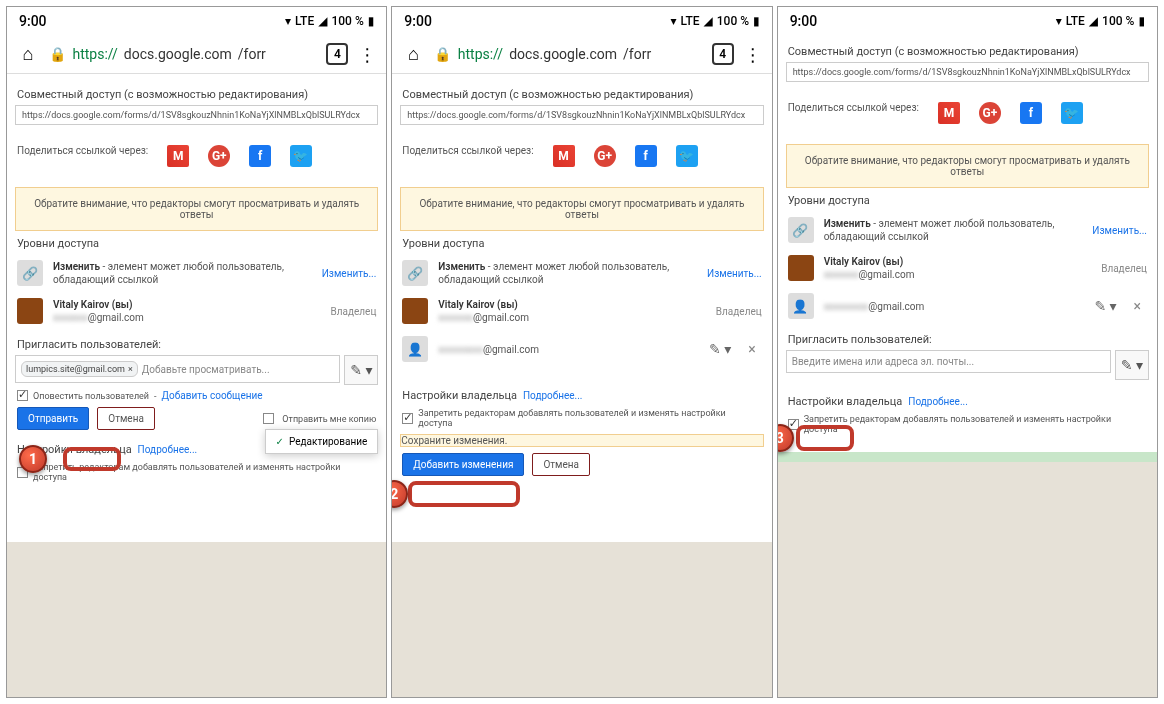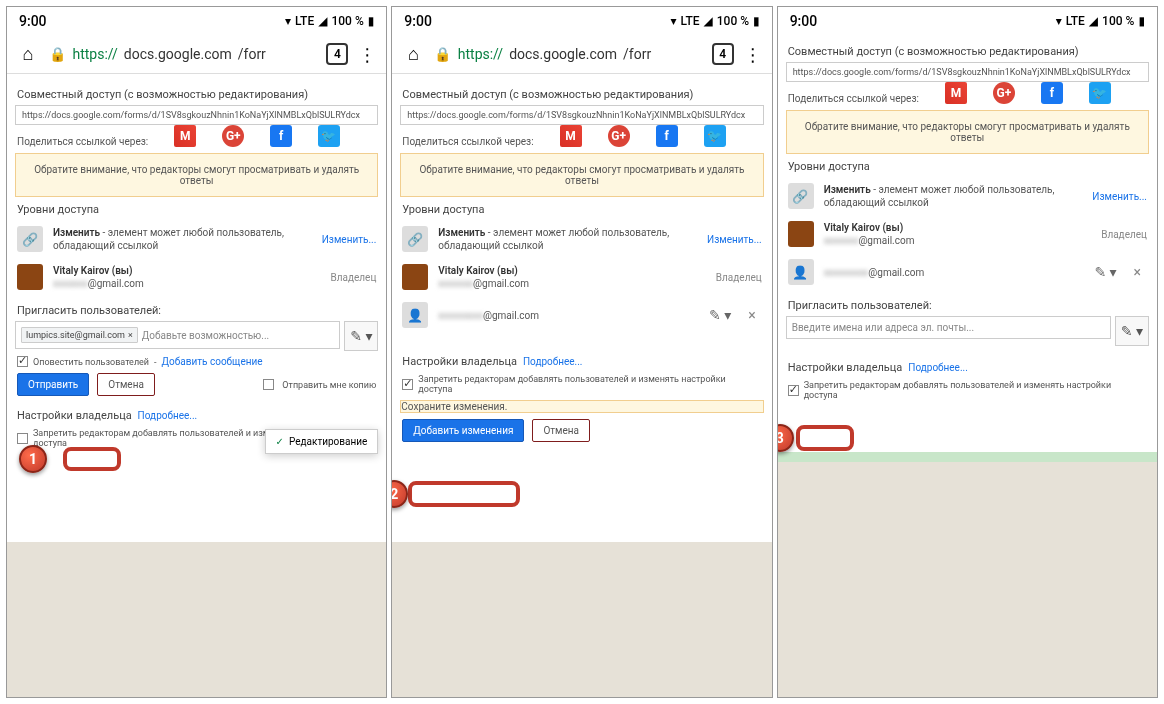--- a/index.html
+++ b/index.html
@@ -10,40 +10,40 @@
 .browser-bar{display:flex;align-items:center;gap:10px;padding:8px 10px;border-bottom:1px solid #ddd}
 .home-ic{width:22px;height:22px;display:flex;align-items:center;justify-content:center;font-size:18px}
 .url-bar{flex:1;display:flex;align-items:center;gap:6px;font-size:14px;color:#333}
 .lock{color:#0a8043;font-size:14px}
 .url-https{color:#0a8043}
 .tab-count{border:2px solid #333;border-radius:4px;width:22px;height:22px;display:flex;align-items:center;justify-content:center;font-size:12px;font-weight:600}
 .more-v{font-size:18px}
 .content{flex:1;background:#fff;overflow:hidden;padding:8px}
 .section-title{font-size:11px;color:#444;margin:6px 2px 4px}
 .url-box{border:1px solid #ccc;padding:4px 6px;font-size:9px;color:#555;white-space:nowrap;overflow:hidden}
-.share-row{display:flex;align-items:flex-end;gap:26px;margin:0 2px;font-size:10px;color:#555}
+.share-row{display:flex;align-items:flex-start;gap:19px;margin:20px 2px;font-size:10px;color:#555}
 .share-ic{width:22px;height:22px;border-radius:3px;display:flex;align-items:center;justify-content:center;color:#fff;font-weight:bold;font-size:12px}
 .gm{background:linear-gradient(45deg,#d93025,#ea4335);border-radius:2px}
 .gp{background:#db4437;border-radius:50%}
 .fb{background:#1877f2}
 .tw{background:#1da1f2}
 .notice{background:#fef7e0;border:1px solid #f1ce8f;padding:10px;font-size:10px;color:#555;margin:6px 0;text-align:center}
 .user-row{display:flex;align-items:center;gap:10px;padding:6px 2px;font-size:10px}
 .user-avatar{width:26px;height:26px;background:#ddd;border-radius:3px;display:flex;align-items:center;justify-content:center;font-size:13px;color:#777}
 .user-text{flex:1;color:#555;line-height:1.3}
 .user-text .name{font-weight:600;color:#333}
 .blur{filter:blur(2px);color:#999}
 .link{color:#1a73e8;font-size:10px}
 .owner{color:#888;font-size:10px}
 .edit-ic{width:24px;height:24px;display:flex;align-items:center;justify-content:center;color:#666;font-size:14px}
 .close-x{color:#888;font-size:14px;padding:0 6px;cursor:pointer}
 .invite-sec{margin-top:8px}
 .invite-row{display:flex;gap:4px;align-items:flex-start}
 .invite-input{flex:1;border:1px solid #ccc;padding:5px;font-size:10px;color:#888;display:flex;align-items:center;gap:4px;flex-wrap:wrap}
-.chip{background:#f1f3f4;border:1px solid #ccc;border-radius:1px;padding:2px 4px;font-size:9px;color:#444;display:flex;align-items:center;gap:3px}
+.chip{background:#f1f3f4;border:1px solid #ccc;border-radius:6px;padding:2px 4px;font-size:9px;color:#444;display:flex;align-items:center;gap:3px}
 .edit-box{width:34px;height:30px;border:1px solid #ccc;background:#f8f8f8;display:flex;align-items:center;justify-content:center;font-size:14px;color:#555}
 .checkbox-row{display:flex;align-items:center;gap:5px;font-size:9px;color:#555;margin:5px 2px}
 .check{width:11px;height:11px;border:1px solid #888;display:inline-block;position:relative}
 .check.on::after{content:"✓";position:absolute;top:-3px;left:0;font-size:11px;color:#333}
 .btn{padding:5px 10px;font-size:10px;border-radius:2px;cursor:pointer;display:inline-block}
 .btn.primary{background:#1a73e8;color:#fff;border:1px solid #1558b8}
 .btn.secondary{background:#fff;border:1px solid #7f1d1d;color:#555}
 .btn-row{display:flex;gap:8px;align-items:center;margin:6px 2px}
 .ring{position:absolute;border:4px solid #c0392b;border-radius:8px;pointer-events:none}
 .badge{position:absolute;width:28px;height:28px;border-radius:50%;background:radial-gradient(circle at 35% 35%,#ff6b4a,#c0392b);border:2px solid #8b2518;display:flex;align-items:center;justify-content:center;color:#fff;font-weight:bold;font-size:14px;z-index:5;box-shadow:0 2px 4px rgba(0,0,0,.4)}
@@ -95,21 +95,21 @@
           <div><span class="blur">xxxxxxx</span><span>@gmail.com</span></div>
         </div>
       <span class="owner">Владелец</span>
     </div>
 
     <div class="invite-sec">
       <div class="section-title">Пригласить пользователей:</div>
       <div class="invite-row">
         <div class="invite-input">
           <span class="chip"><span>lumpics.site@gmail.com</span> ×</span>
-          <span>Добавьте возможностью...</span>
+          <span>Добавьте просматривать...</span>
         </div>
         <div class="edit-box">✎ ▾</div>
       </div>
       <div class="checkbox-row">
         <span class="check on"></span>
         <span>Оповестить пользователей</span> -
         <span class="link">Добавить сообщение</span>
       </div>
       <div class="btn-row">
         <span class="btn primary">Отправить</span>

